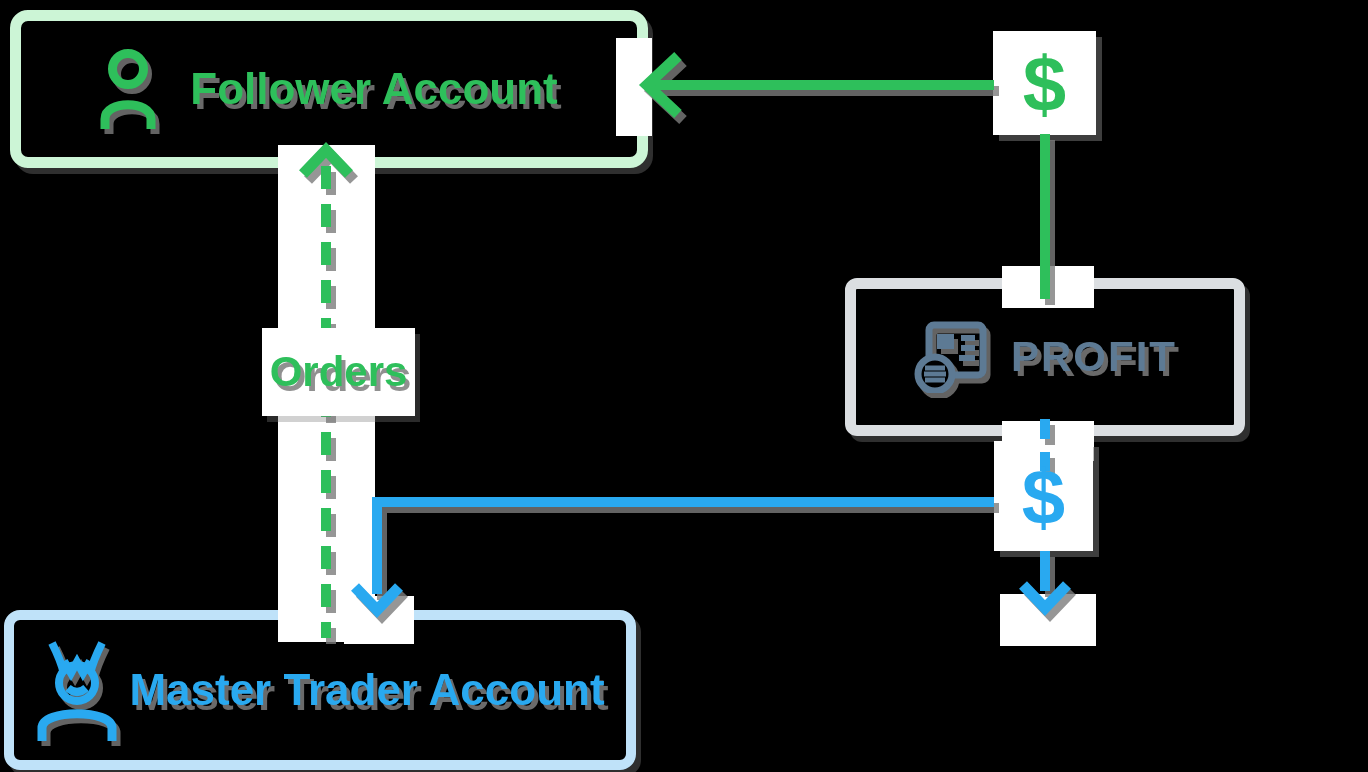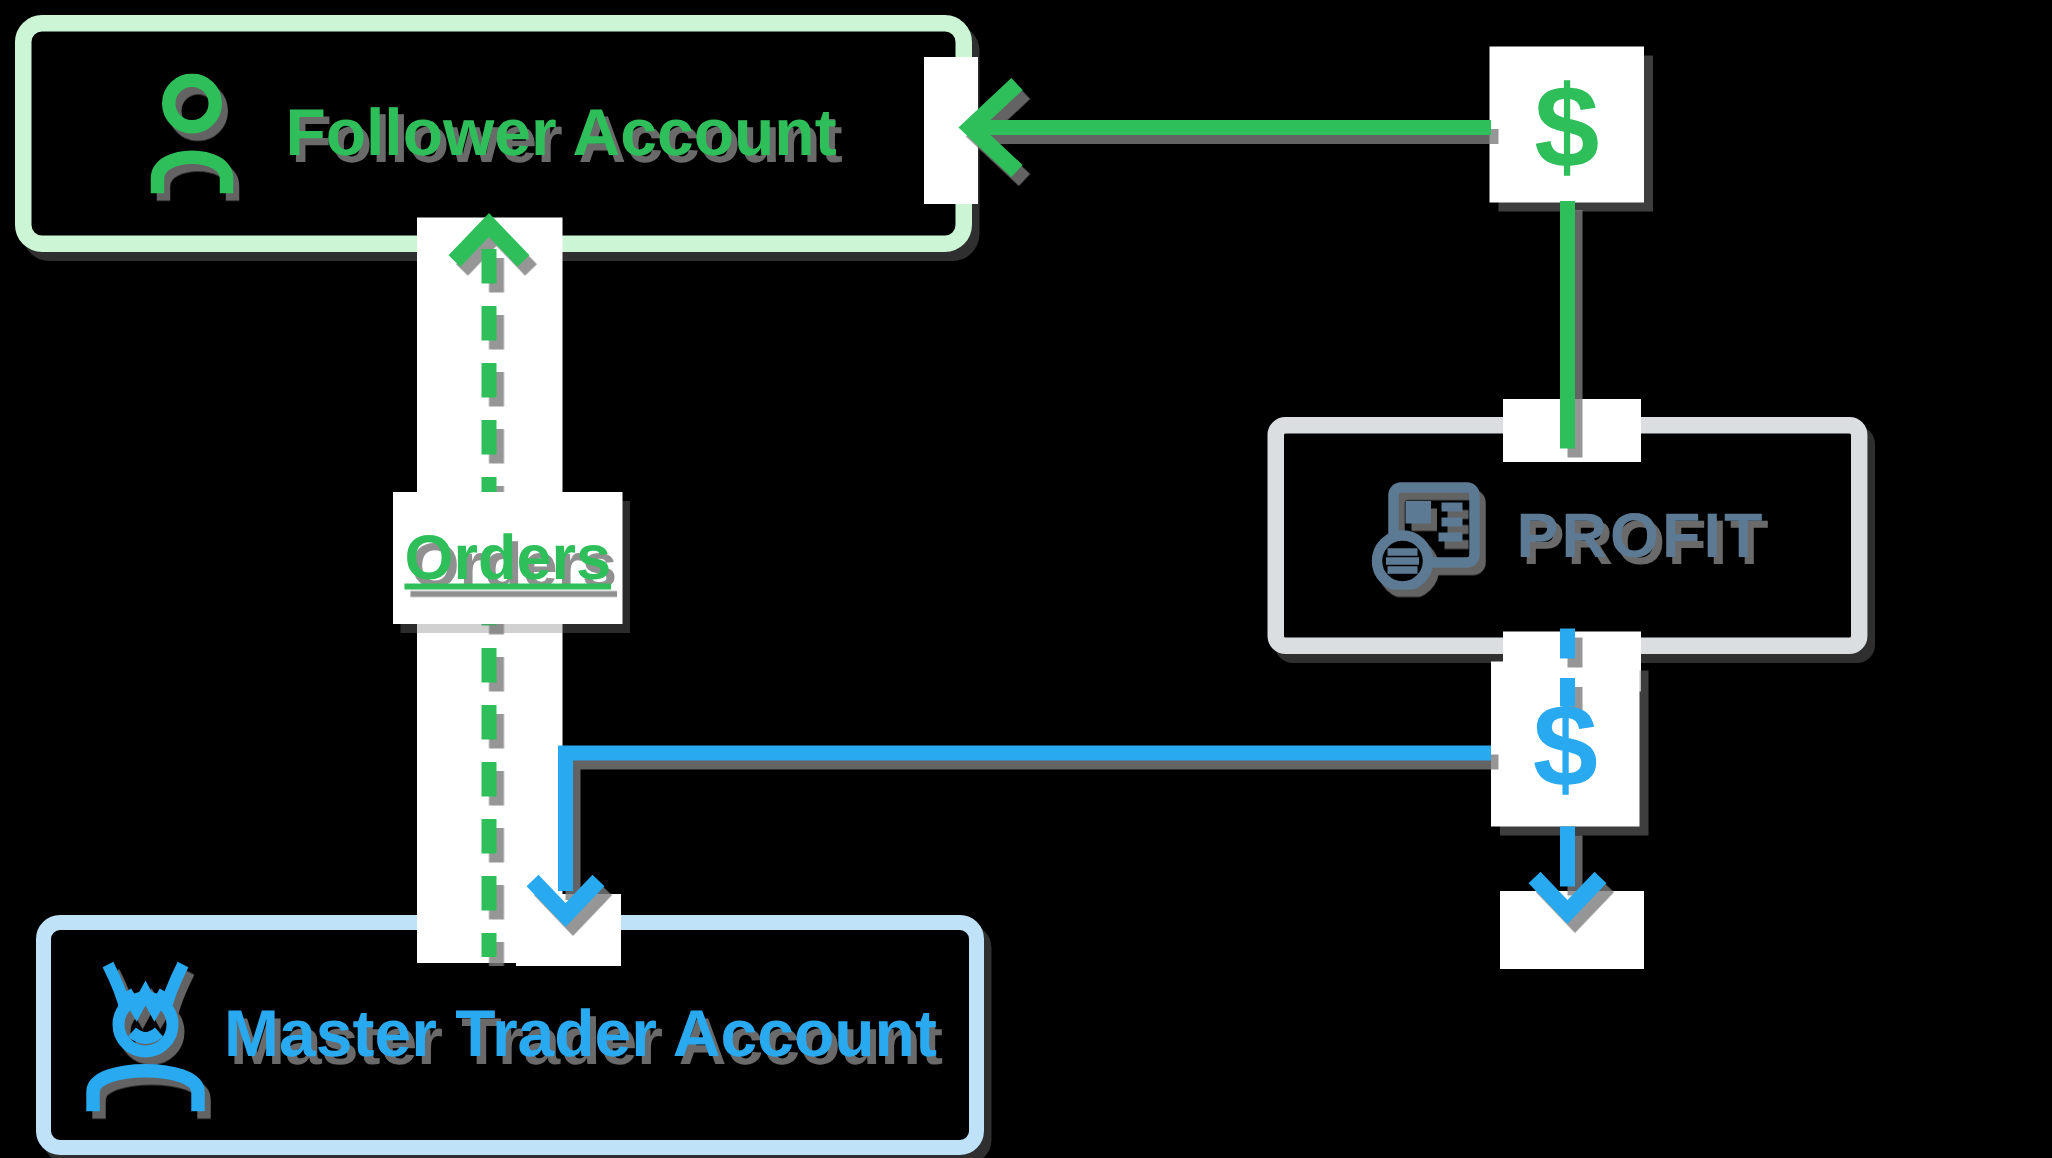--- a/index.html
+++ b/index.html
@@ -16,21 +16,21 @@
   .box .title{font-weight:bold;white-space:nowrap;}
   .shadowed{text-shadow:4px 5px 0 rgba(124,124,124,0.85);}
   .nicon{flex:0 0 auto;filter:drop-shadow(4px 5px 0 rgba(124,124,124,0.8));}
 
   .follower{left:10px;top:10px;width:638px;height:158px;border:11px solid #ccf5d6;border-radius:18px;gap:34px;}
   .follower .title{color:#2ebf5b;font-size:44px;}
 
   .profitbox{left:845px;top:278px;width:400px;height:158px;border:11px solid #dbdee1;border-radius:12px;gap:24px;}
   .profitbox .title{color:#5d7a94;font-size:42px;letter-spacing:2px;}
 
-  .master{left:24px;top:610px;width:632px;height:160px;border:10px solid #bfe2f9;border-radius:16px;gap:10px;}
+  .master{left:4px;top:610px;width:632px;height:160px;border:10px solid #bfe2f9;border-radius:16px;gap:10px;}
   .master .title{color:#29a9f0;font-size:44px;}
 
   .commission{left:723px;top:610px;width:634px;height:160px;border:10px solid #bfe2f9;border-radius:16px;gap:18px;}
   .commission .title{color:#29a9f0;font-size:44px;}
 
   
   .wr{position:absolute;background:#fff;z-index:2;}
   .orders-strip{left:278px;top:145px;width:97px;height:497px;}
   .follower-notch{left:616px;top:38px;width:36px;height:98px;}
   .profit-notch-top{left:1002px;top:266px;width:92px;height:42px;}
@@ -47,21 +47,20 @@
 
   
   .dollar{position:absolute;z-index:4;font-weight:bold;text-align:center;}
   .dollar-green{left:993px;top:31px;width:103px;height:104px;line-height:106px;font-size:78px;color:#2ebf5b;}
   .dollar-blue{left:994px;top:441px;width:99px;height:110px;line-height:112px;font-size:78px;color:#29a9f0;}
   .orders-label{
     position:absolute;z-index:4;left:262px;top:328px;width:153px;height:88px;background:#fff;
     display:flex;align-items:center;justify-content:center;
     color:#2ebf5b;font-size:42px;font-weight:bold;
     box-shadow:5px 6px 0 rgba(124,124,124,0.35);
-    text-decoration:underline;
   }
 </style>
 </head>
 <body>
 
 <div id="stage">
 
   <div class="box profitbox">
     <svg class="nicon" width="74" height="72" viewBox="0 0 74 72">
       <g stroke="#5d7a94" stroke-width="7" fill="none">

